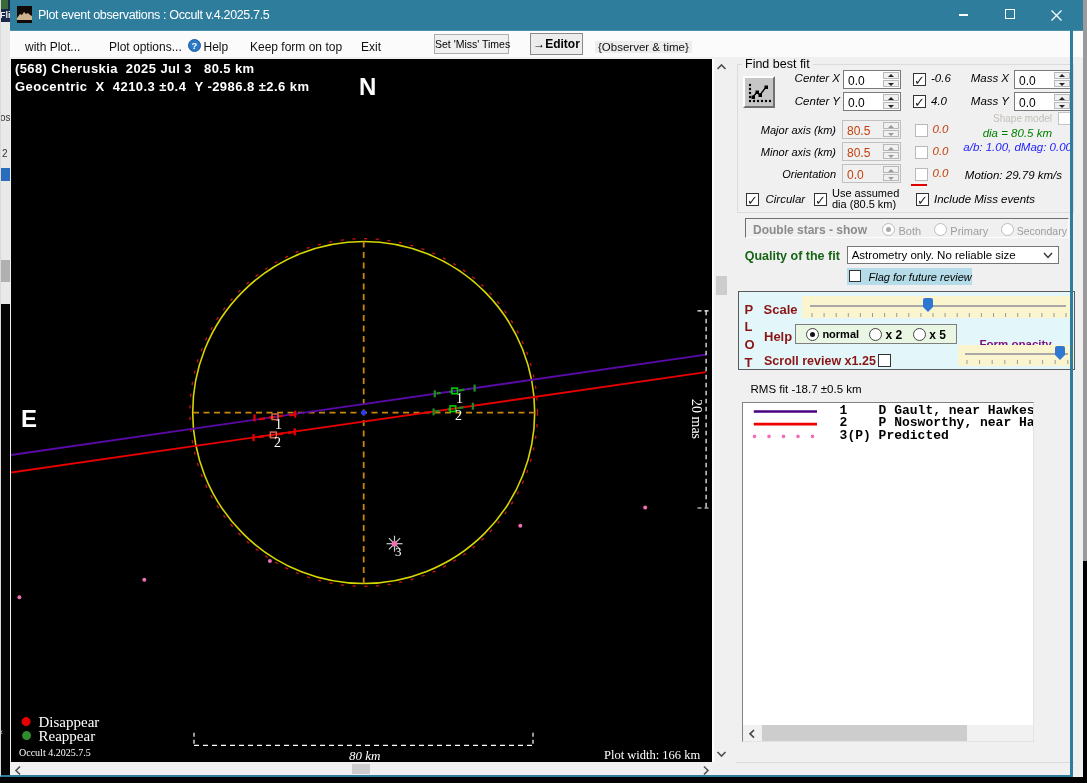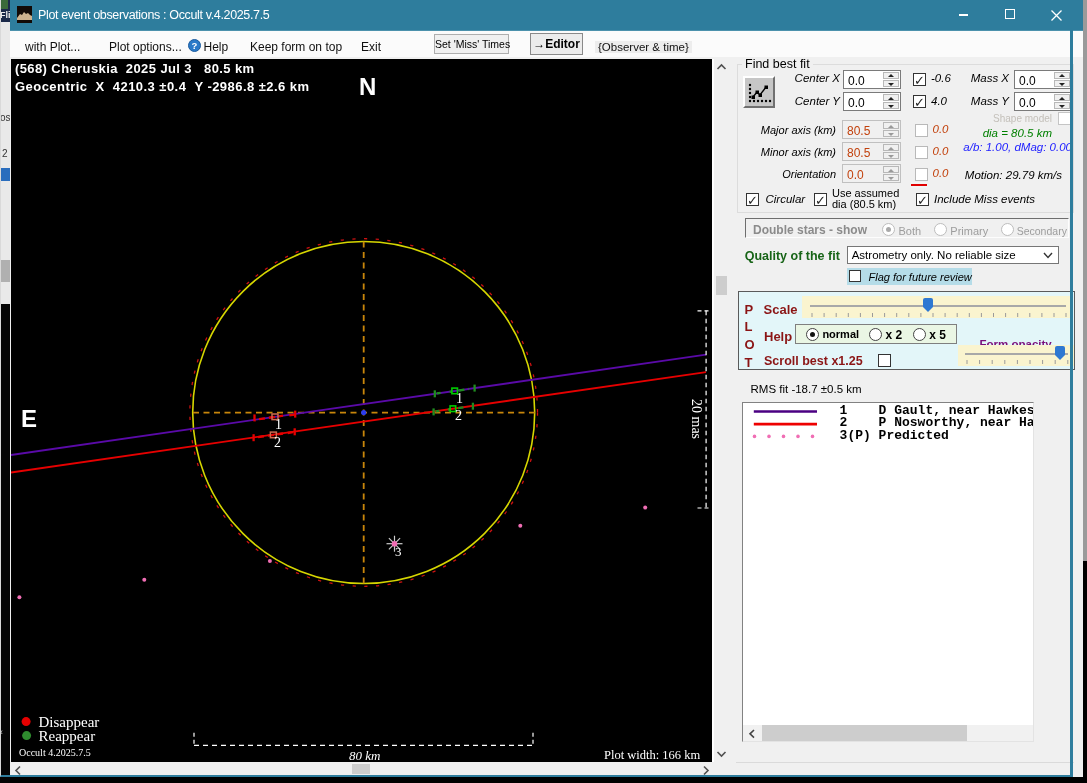--- a/index.html
+++ b/index.html
@@ -387,21 +387,21 @@
         <line x1="14.6" y1="0" x2="14.6" y2="4"></line>
         <line x1="27.2" y1="0" x2="27.2" y2="4"></line>
         <line x1="39.8" y1="0" x2="39.8" y2="4"></line>
         <line x1="52.4" y1="0" x2="52.4" y2="4"></line>
         <line x1="65" y1="0" x2="65" y2="4"></line>
         <line x1="77.6" y1="0" x2="77.6" y2="4"></line>
         <line x1="90.2" y1="0" x2="90.2" y2="4"></line>
         <line x1="102.8" y1="0" x2="102.8" y2="4"></line>
       </g>
   </svg>
-  <div class="abs" style="left:764px;top:354px;font-size:12.5px;font-weight:bold;color:#8b1515;">Scroll best x1.25</div>
+  <div class="abs" style="left:764px;top:354px;font-size:12.5px;font-weight:bold;color:#8b1515;">Scroll review x1.25</div>
   <div class="abs" style="left:877.5px;top:353.7px;width:13px;height:13px;background:#fff;border:1px solid #333;"></div>
 
   <div class="abs" style="left:750.5px;top:383px;font-size:11.5px;">RMS fit -18.7 ±0.5 km</div>
 
   <div class="abs" style="left:742px;top:401.6px;width:292px;height:340.7px;background:#fff;border-top:1px solid #828282;border-left:1px solid #828282;border-right:1px solid #e3e3e3;border-bottom:1px solid #e3e3e3;overflow:hidden;">
     <svg style="position:absolute;left:0;top:0;" width="331" height="50">
       <line x1="10.8" y1="8.5" x2="74" y2="8.5" stroke="#4b0082" stroke-width="2.6"></line>
       <line x1="10.8" y1="21.1" x2="74" y2="21.1" stroke="#ee0000" stroke-width="2.6"></line>
       <g fill="#f06eb4">
           <circle cx="11.5" cy="33.4" r="1.8"></circle>

